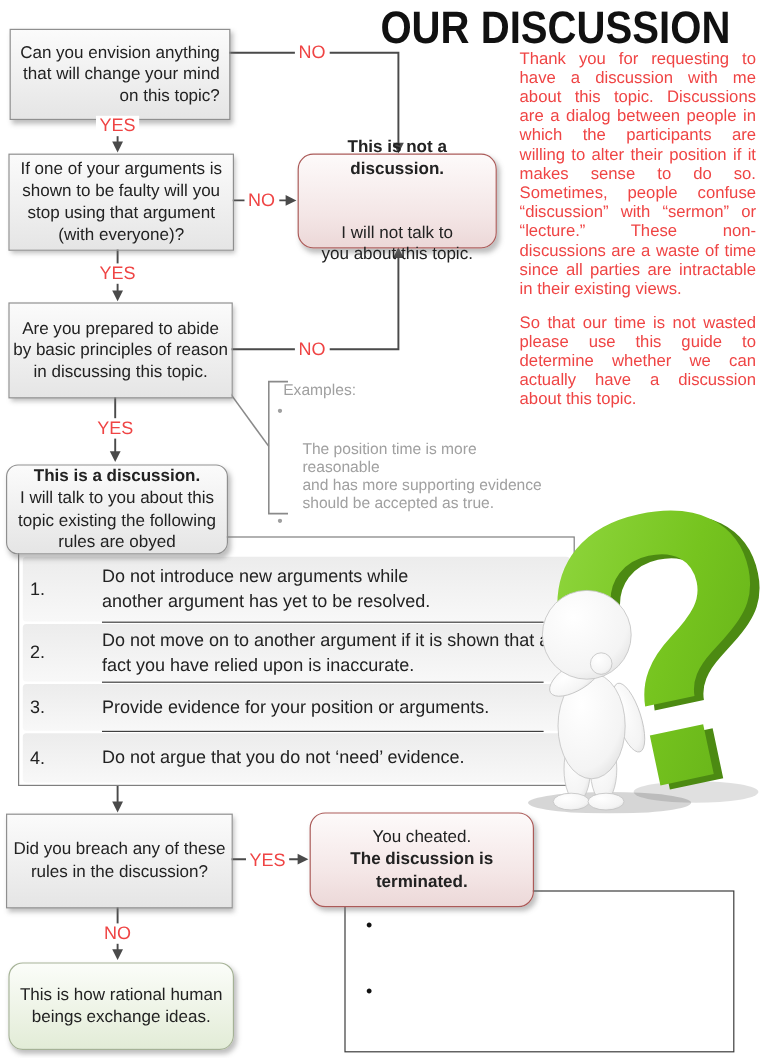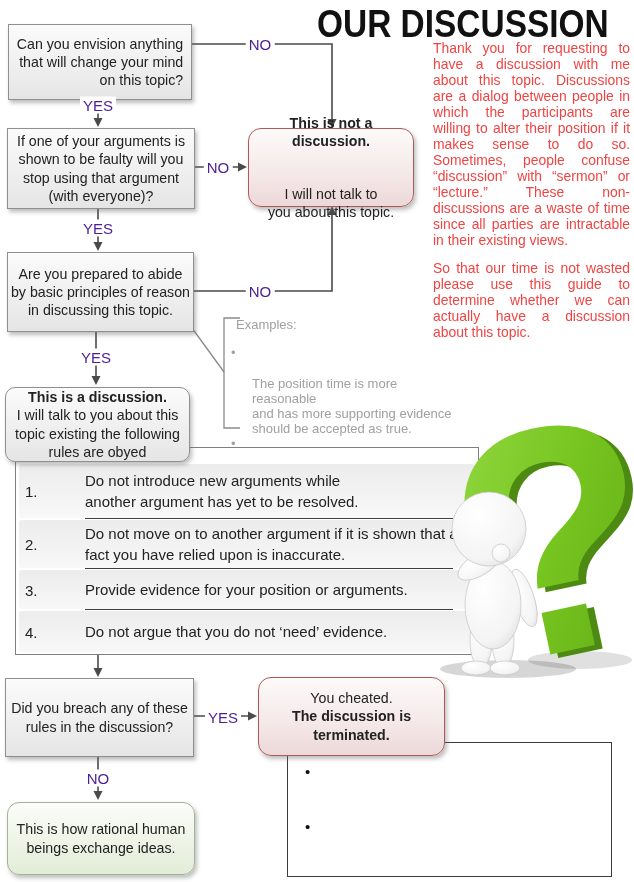--- a/index.html
+++ b/index.html
@@ -30,40 +30,40 @@
   #red2{left:258px;top:677px;width:185px;height:77px;z-index:4;}
   #green{left:7px;top:802px;width:186px;height:71px;}
   
   #title{position:absolute;left:317px;top:3px;font-size:38px;font-weight:bold;color:#111;
          white-space:nowrap;transform:scaleX(.88);transform-origin:left top;letter-spacing:0;z-index:2;}
   #introcol{position:absolute;left:433px;top:40px;width:197px;font-size:13.9px;line-height:16px;
             text-align:justify;color:#ef4444;z-index:2;}
   #introcol .para{margin:0 0 12px 0;}
   
   .lbl{position:absolute;transform:translate(-50%,-50%);background:#fff;padding:0 3px;
-       font-size:15px;color:#4c1d95;z-index:5;}
+       font-size:15px;color:#ef4444;z-index:5;}
   #lbl-no1{left:260px;top:44px;}   #lbl-yes1{left:98px;top:105px;}
   #lbl-no2{left:218px;top:167px;}  #lbl-yes2{left:98px;top:228px;}
   #lbl-no3{left:260px;top:291px;}  #lbl-yes3{left:96px;top:357px;}
   #lbl-yes4{left:223px;top:717px;} #lbl-no4{left:98px;top:778px;}
   
   #rules{position:absolute;left:15px;top:447px;width:462px;height:206px;background:#ffffff;
          border:1.4px solid #7f7f7f;z-index:2;}
   .rule-row{position:absolute;left:3px;right:3px;border-radius:3px;
             background:linear-gradient(180deg,#ececec 0%,#f8f8f8 100%);}
   .rule-num{position:absolute;left:6px;top:50%;transform:translateY(-50%);font-size:15px;}
   .rule-text{margin-left:66px;height:100%;display:flex;align-items:center;
              font-size:15px;line-height:21px;white-space:pre-line;}
   .rule-sep{position:absolute;left:66px;right:22px;bottom:-1px;height:1.3px;background:#3f3f3f;}
   #rrow1{top:16px;height:54px;} #rrow2{top:72px;height:48px;}
   #rrow3{top:122px;height:39px;} #rrow4{top:163px;height:41px;}
   
   #examples{position:absolute;left:228px;top:317px;width:232px;font-size:13px;line-height:15px;
             color:#a0a0a0;z-index:2;}
-  #examples .ex-label{padding-left:8px;margin-bottom:14px;}
+  #examples .ex-label{padding-left:8px;margin-bottom:4px;}
   .ex-item{position:relative;padding-left:24px;white-space:pre-line;margin-bottom:1px;}
   .ex-bullet{position:absolute;left:3px;top:-1px;}
   
   #consbox{position:absolute;left:287px;top:742px;width:325px;height:135px;background:#fff;
            border:1.6px solid #3c3c3c;z-index:3;box-sizing:border-box;}
   .cons-item{position:relative;padding-left:38px;margin-top:21px;font-size:14.3px;line-height:17px;
              white-space:pre-line;color:#111;}
   .cons-bullet{position:absolute;left:17px;top:-1px;font-size:15px;}
   
   #figure{position:absolute;left:430px;top:398px;width:204px;height:280px;z-index:4;pointer-events:none;}

